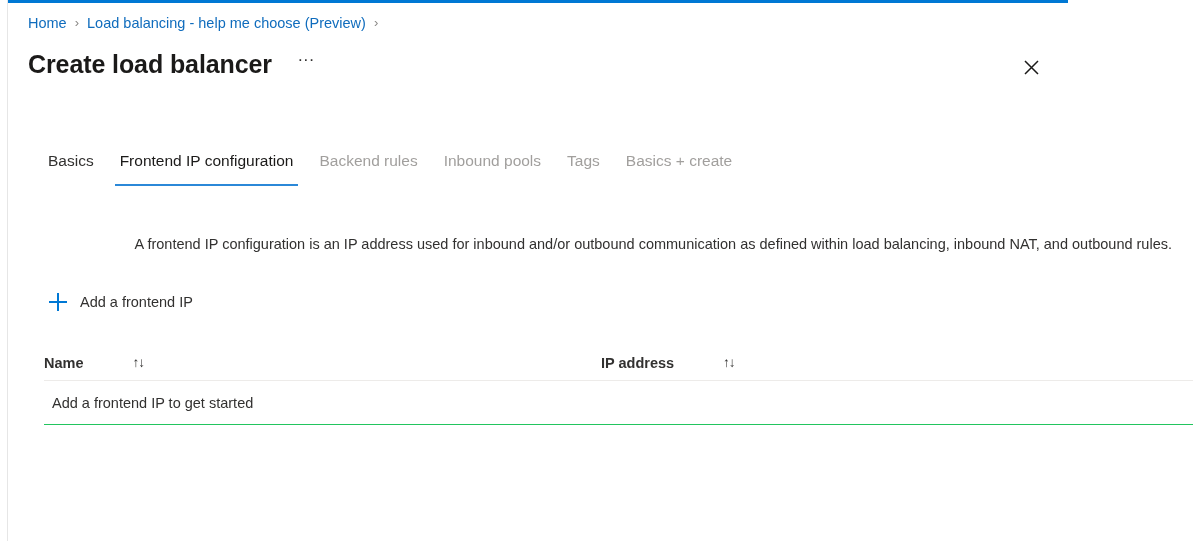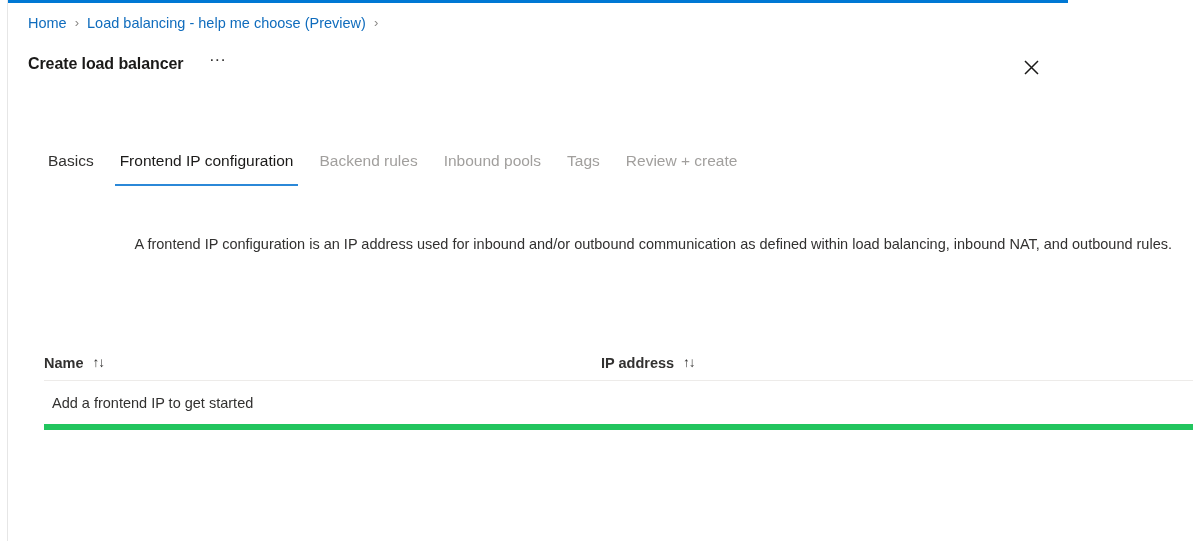--- a/index.html
+++ b/index.html
@@ -61,21 +61,21 @@
   
   .title-row {
     position: absolute;
     left: 20px;
     top: 44px;
     display: flex;
     align-items: center;
     height: 40px;
   }
   .page-title {
-    font-size: 16px;
+    font-size: 25px;
     font-weight: 600;
     color: #1b1a19;
     letter-spacing: -0.1px;
     line-height: 32px;
   }
   .ellipsis-btn {
     margin-left: 20px;
     width: 28px;
     height: 28px;
     display: flex;
@@ -201,33 +201,34 @@
   .t-col-name  { width: 557px; flex: none; }
   .t-col-ip    { flex: 1; }
   .th {
     display: flex;
     align-items: center;
     font-size: 14.5px;
     font-weight: 600;
     color: #323130;
     cursor: pointer;
     line-height: 20px;
+    gap: 40px;
   }
   .sort-arrows {
     margin-left: 9px;
     font-size: 13.5px;
     font-weight: 400;
     color: #323130;
     letter-spacing: -1px;
   }
   .t-row {
     display: flex;
     align-items: center;
     height: 43px;
-    border-bottom: 6px solid #22c55e;
+    border-bottom: 1px solid #22c55e;
   }
   .t-empty-cell {
     font-size: 14.5px;
     color: #323130;
     line-height: 20px;
     padding-left: 8px;
   }
 </style>
 </head>
 <body>
@@ -253,25 +254,29 @@
       <path d="M1 1 L14 14 M14 1 L1 14" stroke="#1b1a19" stroke-width="1.5" fill="none"></path>
     </svg>
   </div>
 
   <div class="tabs">
     <div class="tab">Basics</div>
     <div class="tab active">Frontend IP configuration</div>
     <div class="tab disabled">Backend rules</div>
     <div class="tab disabled">Inbound pools</div>
     <div class="tab disabled">Tags</div>
-    <div class="tab disabled">Review + create</div>
+    <div class="tab disabled">Basics + create</div>
   </div>
 
   <p class="description">A frontend IP configuration is an IP address used for inbound and/or outbound communication as defined within load balancing, inbound NAT, and outbound rules.</p>
 
+  <div class="add-cmd">
+    <span class="plus-icon"></span>
+    <span class="add-cmd-label">Add a frontend IP</span>
+  </div>
 
   <div class="table">
     <div class="t-head">
       <div class="th t-col-name">
         <span>Name</span>
         <span class="sort-arrows">↑↓</span>
       </div>
       <div class="th t-col-ip">
         <span>IP address</span>
         <span class="sort-arrows">↑↓</span>

